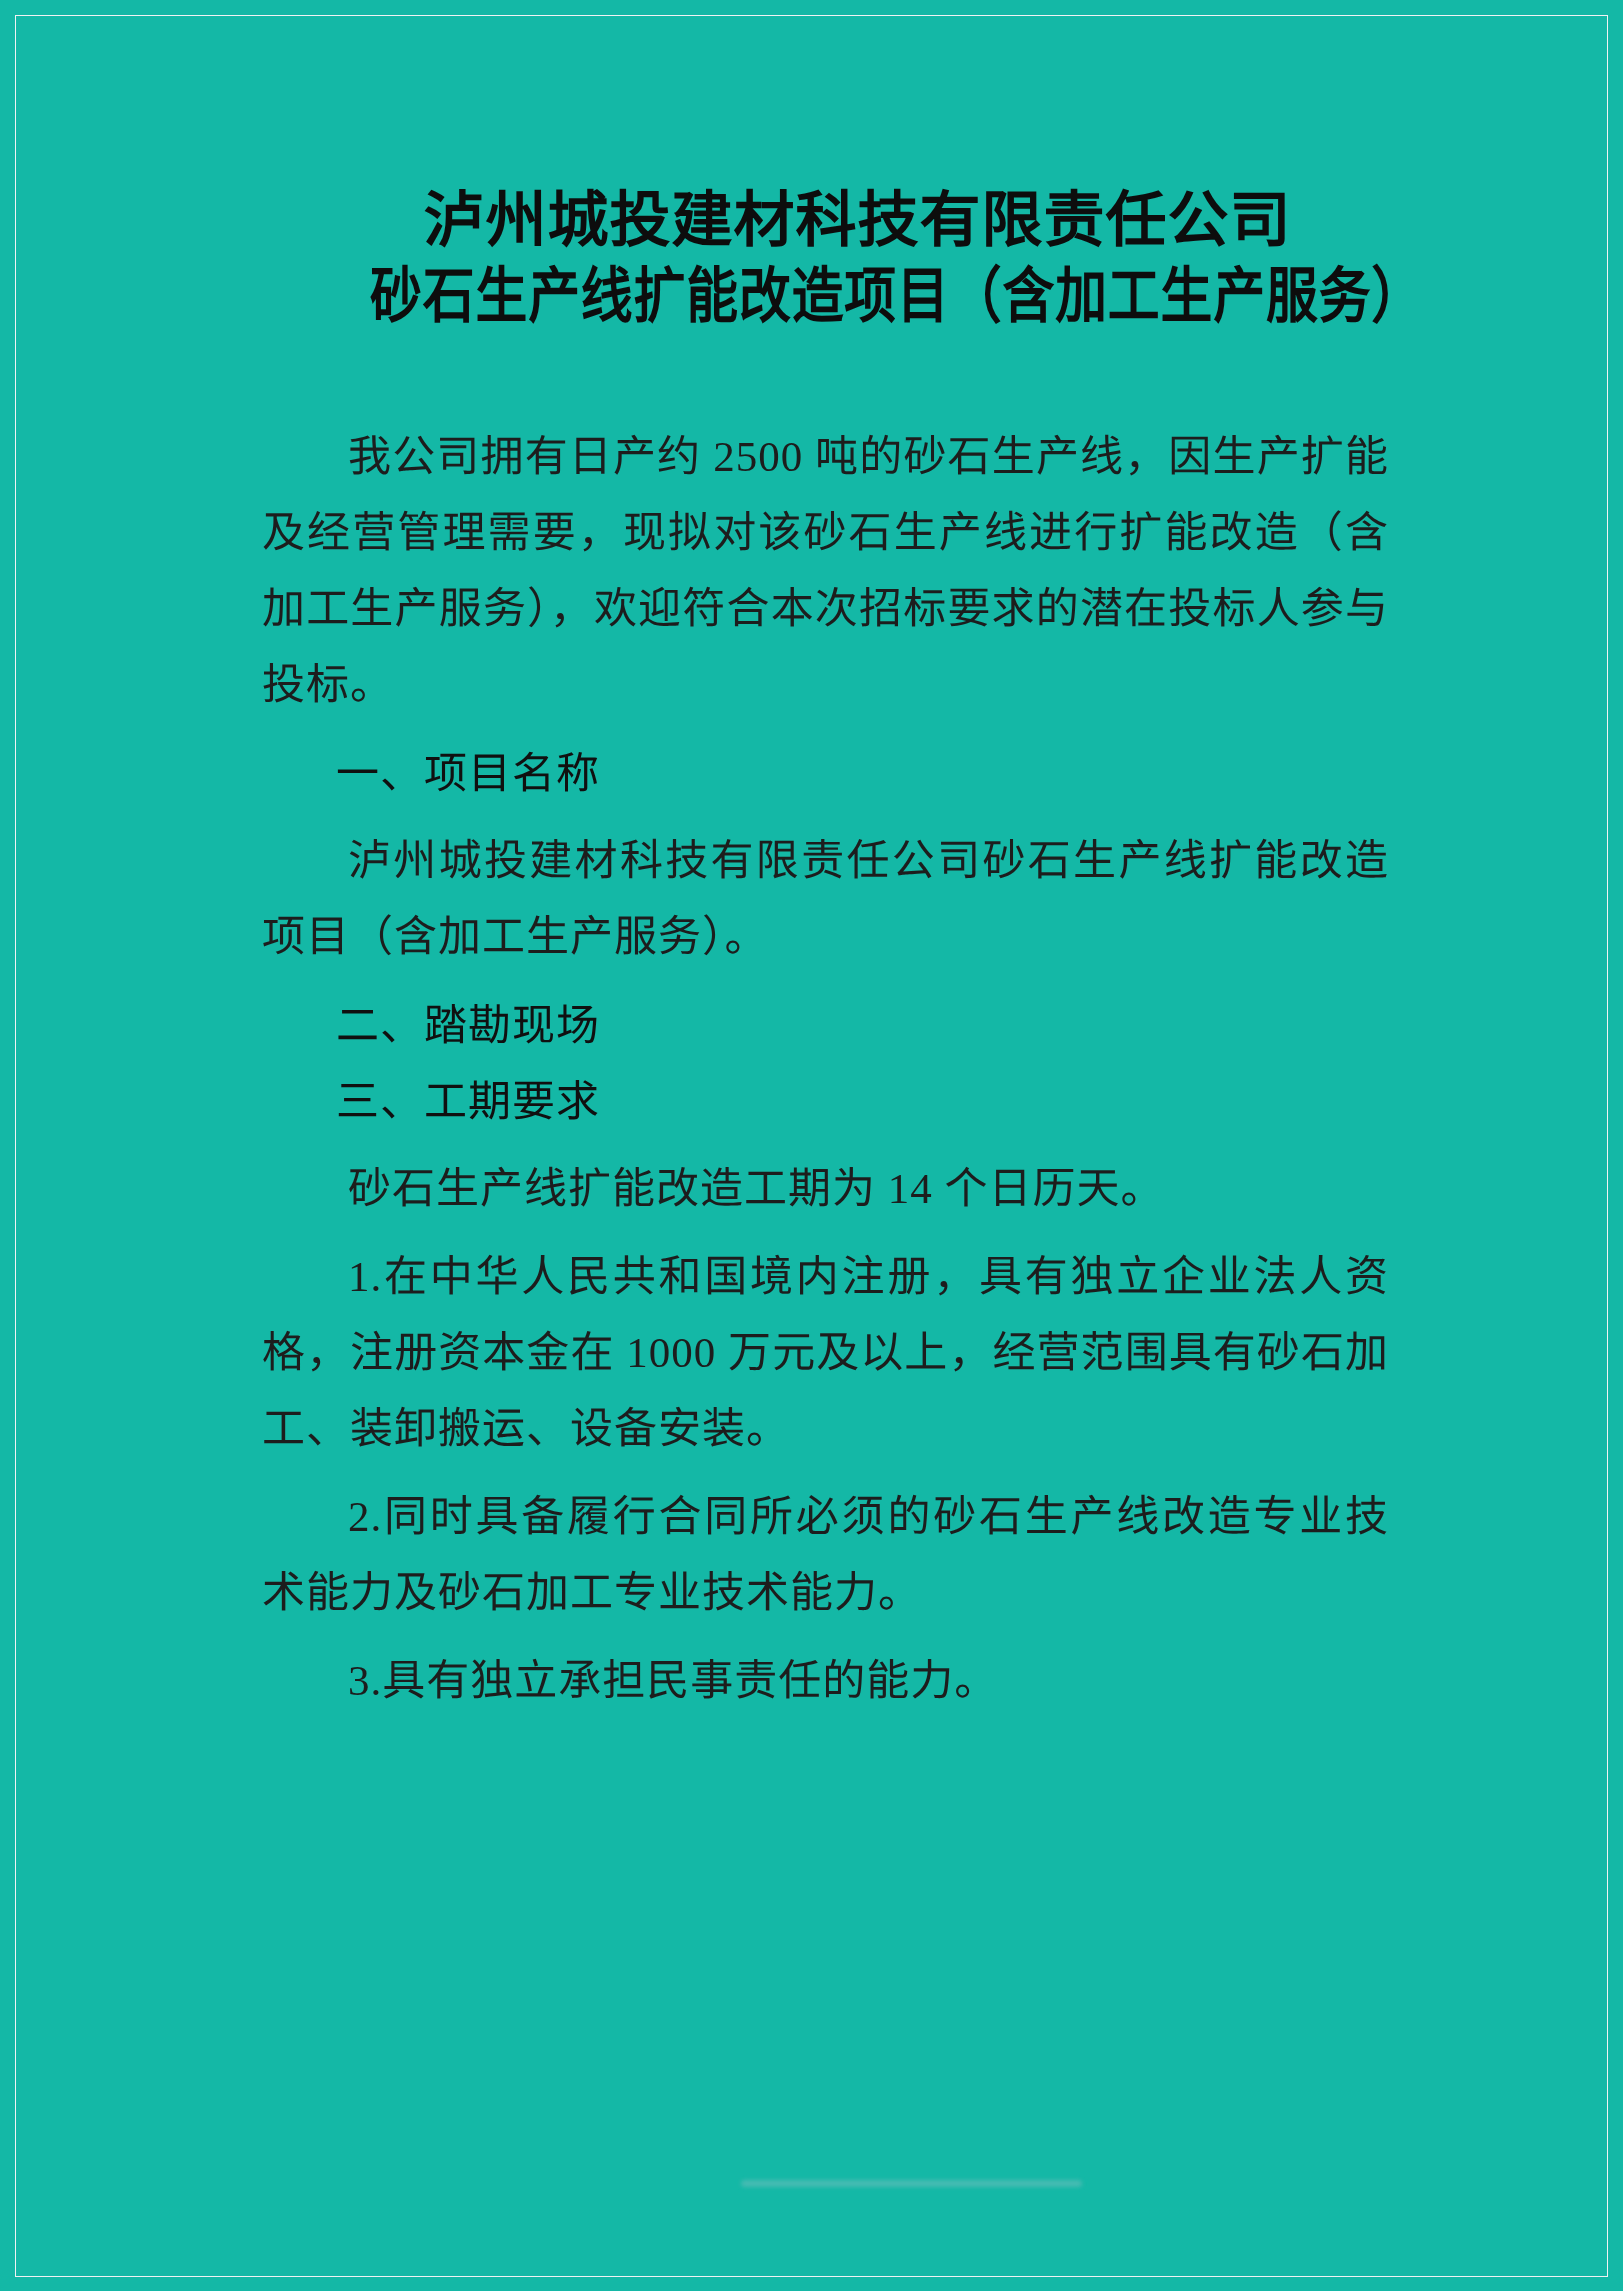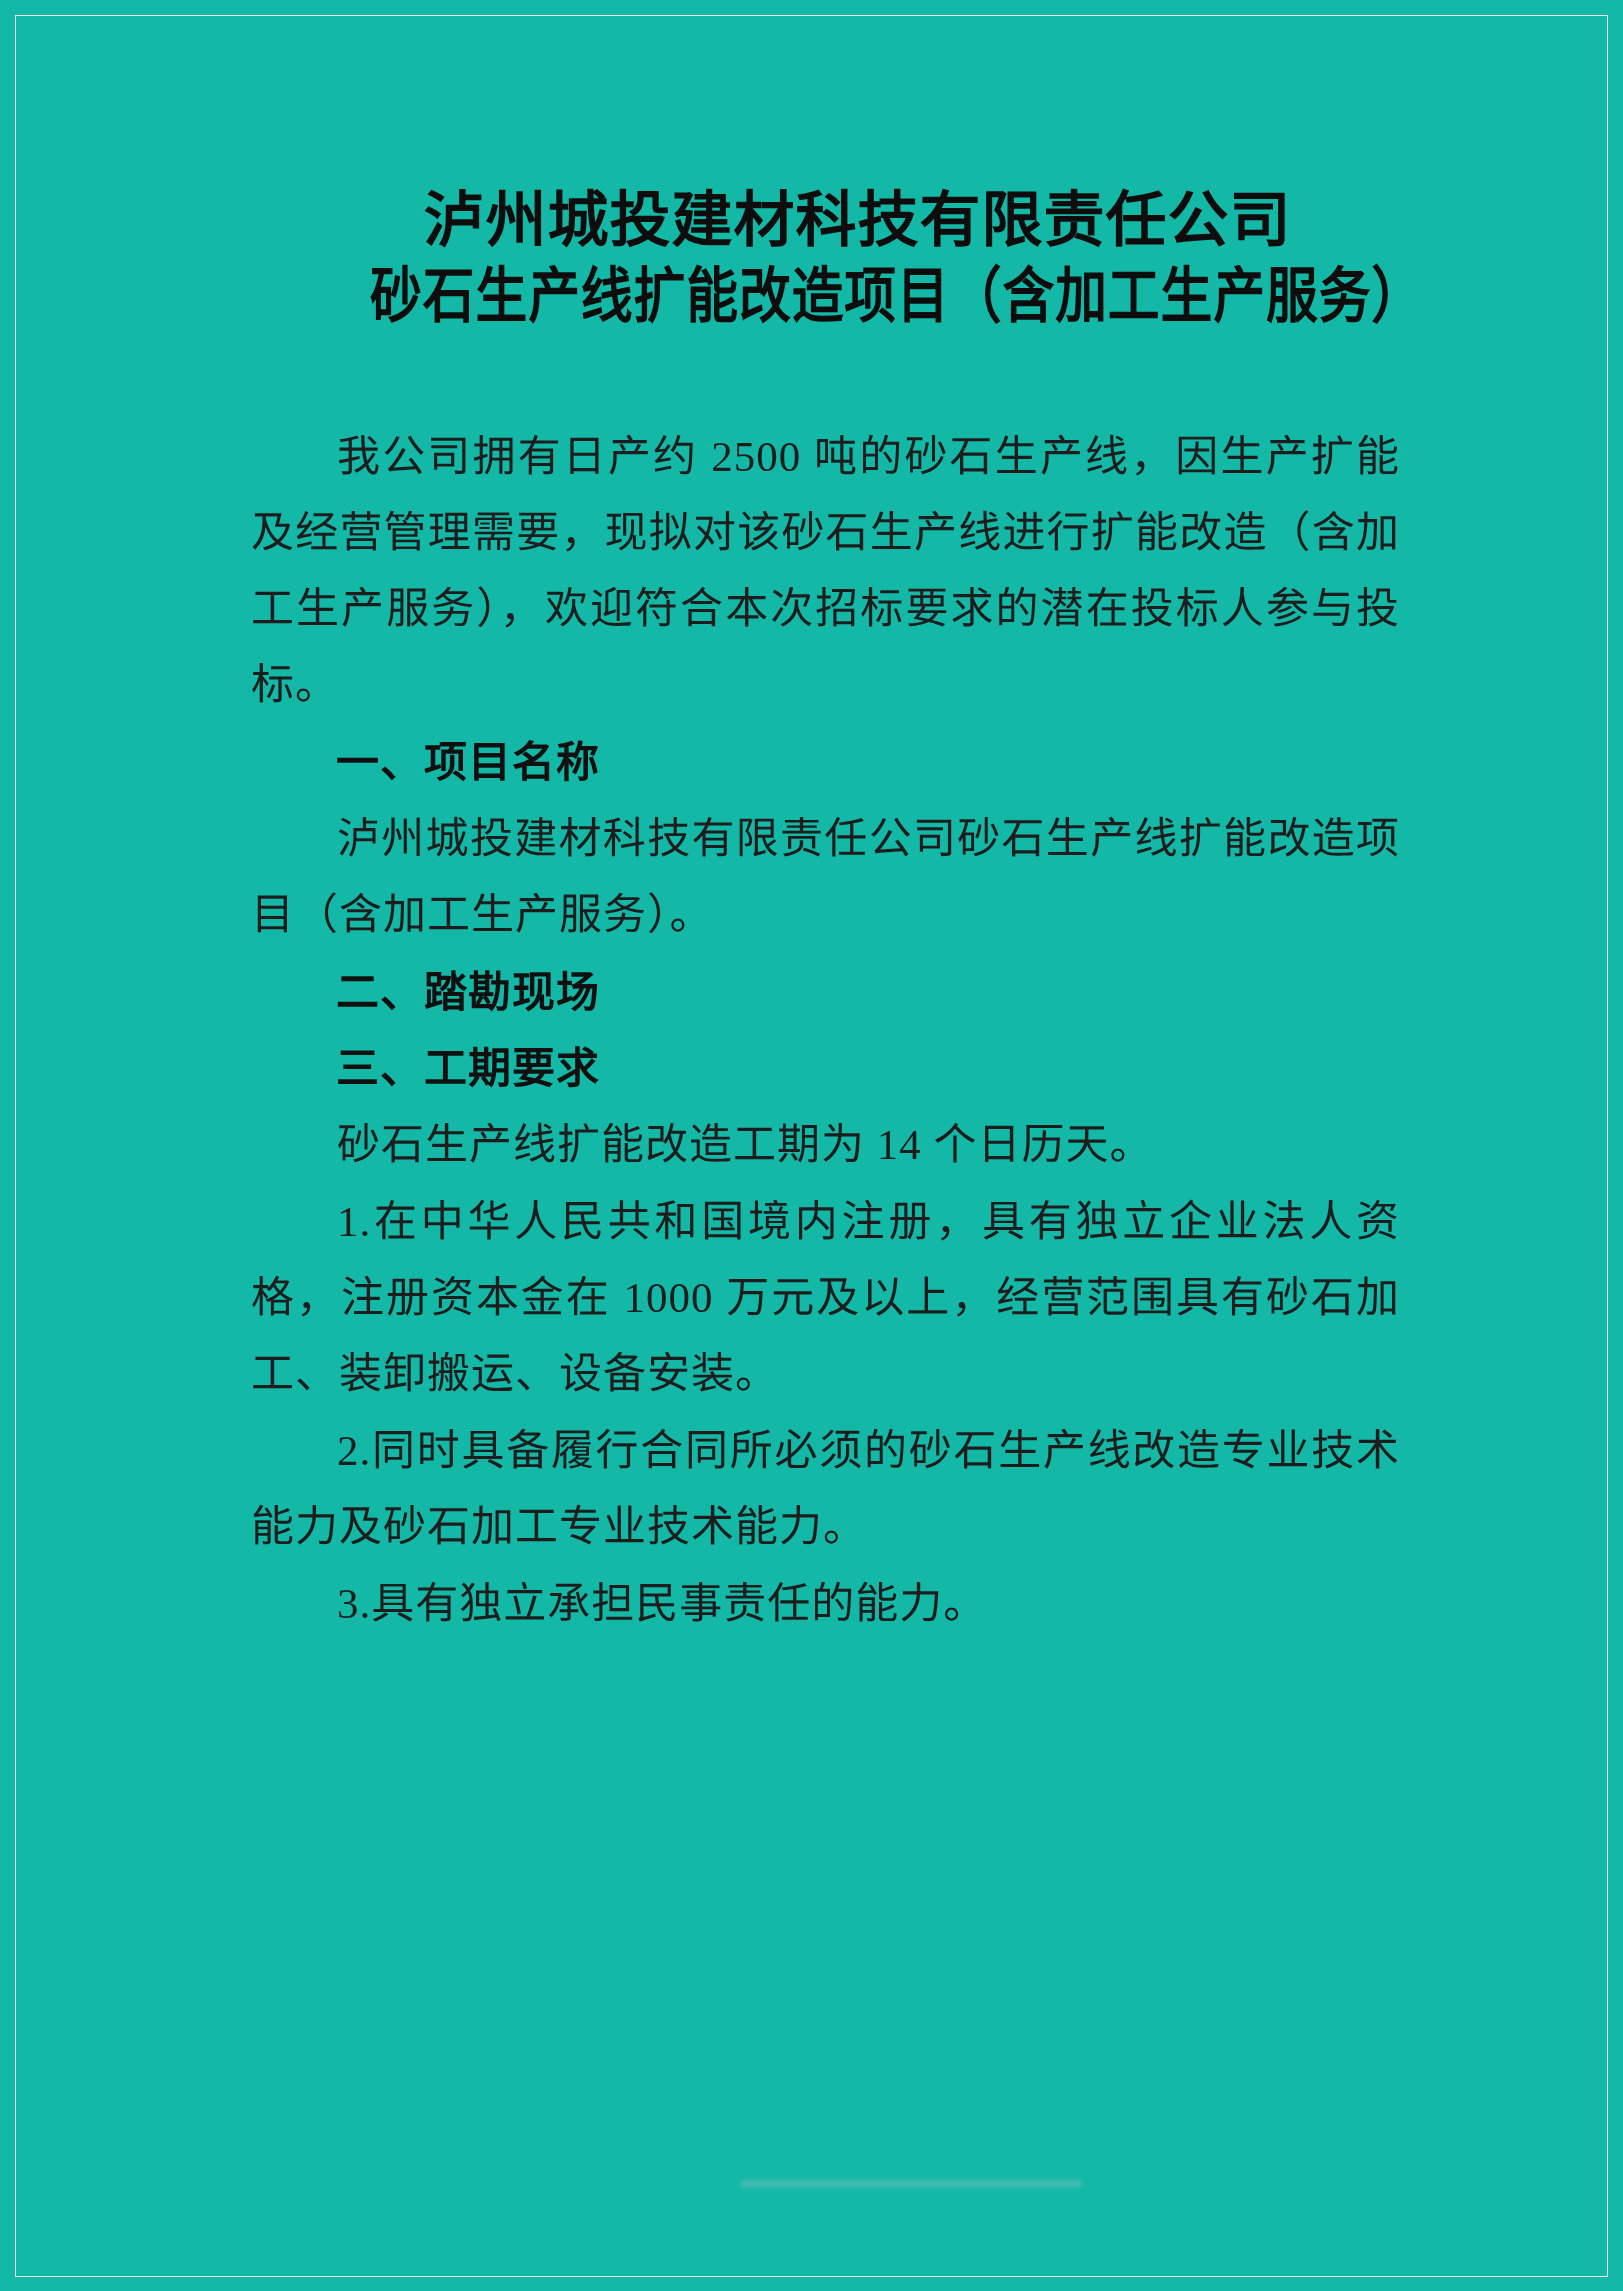--- a/index.html
+++ b/index.html
@@ -43,27 +43,27 @@
   .content {
     margin: 84px 222px 0 250px;
     font-family: "Liberation Serif", "DejaVu Serif", serif;
     font-size: 43px;
     line-height: 76px;
     letter-spacing: 1px;
     text-align: justify;
     color: #1d1d1d;
   }
   .para {
-    margin: 1px;
+    margin: 12px;
     text-indent: 86px;
   }
   .heading {
     margin: 0;
     font-family: "Liberation Sans", "DejaVu Sans", sans-serif;
-    font-weight: 700;
+    font-weight: 400;
     font-size: 43px;
     line-height: 76px;
     letter-spacing: 1px;
     text-indent: 86px;
     color: #101010;
   }
   
   .scan-smudge {
     position: absolute;
     left: 741px;

